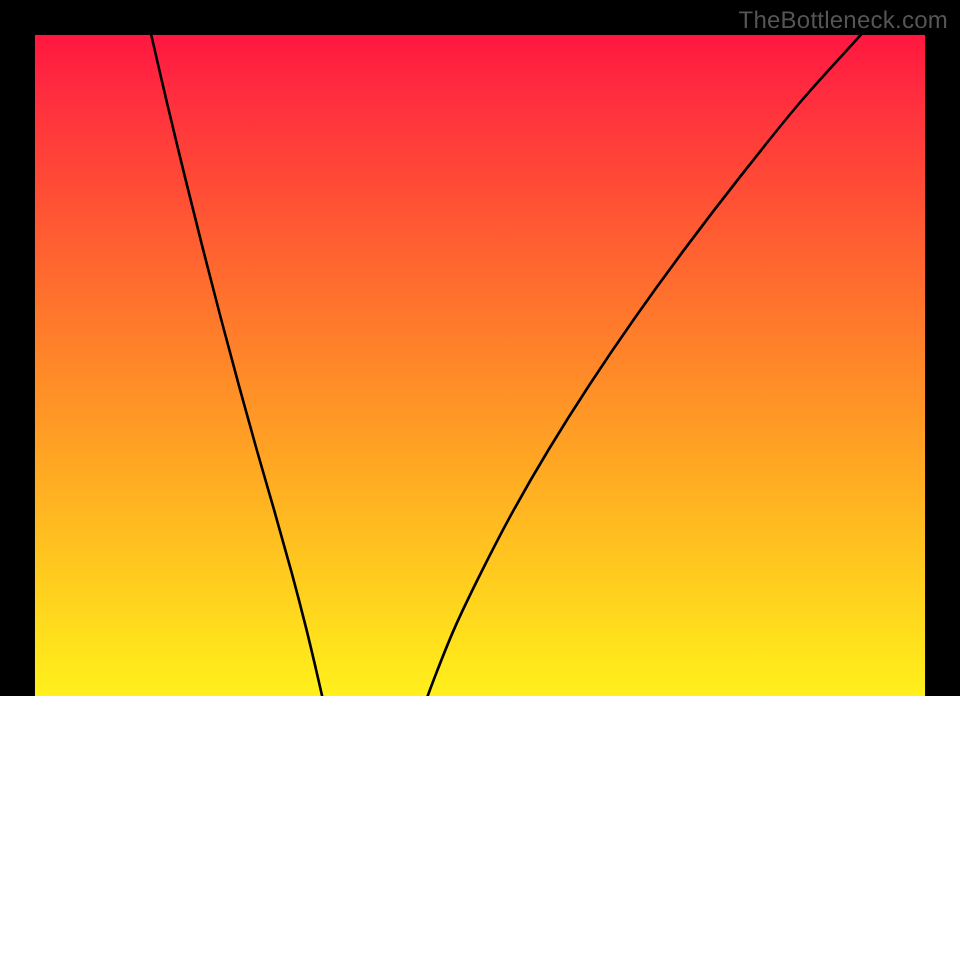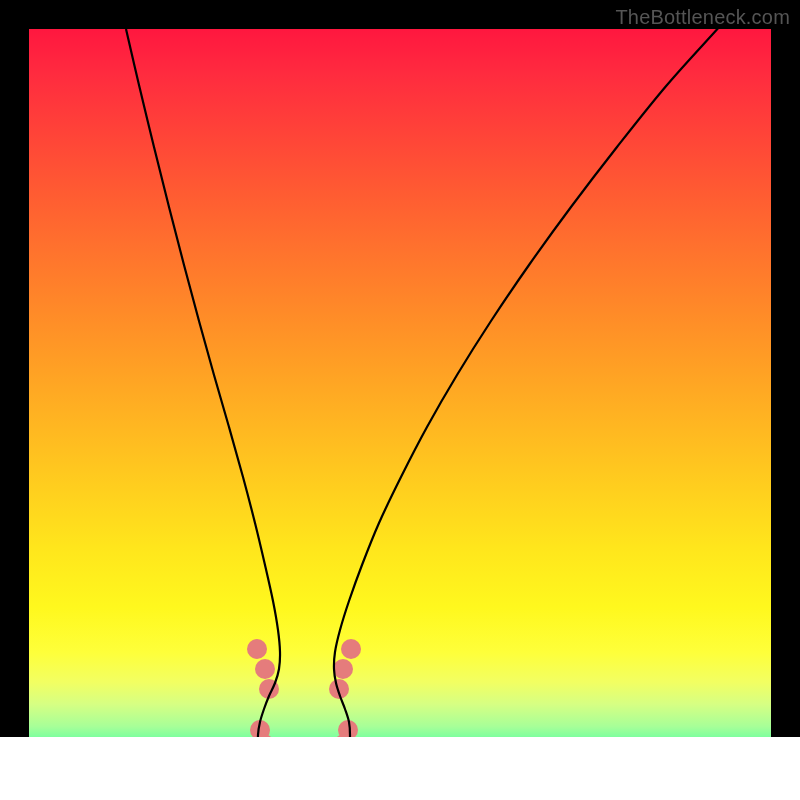--- a/index.html
+++ b/index.html
@@ -4,21 +4,21 @@
 <style>
   body {
     margin: 0;
     padding: 0;
     background: #fff;
     font-family: Arial, Helvetica, sans-serif;
   }
   .chart-container {
     position: relative;
     width: 800px;
-    height: 737px;
+    height: 580px;
     background: #000;
     overflow: hidden;
   }
   .watermark {
     position: absolute;
     top: 6px;
     right: 10px;
     color: #555;
     font-size: 20px;
     font-weight: 500;

